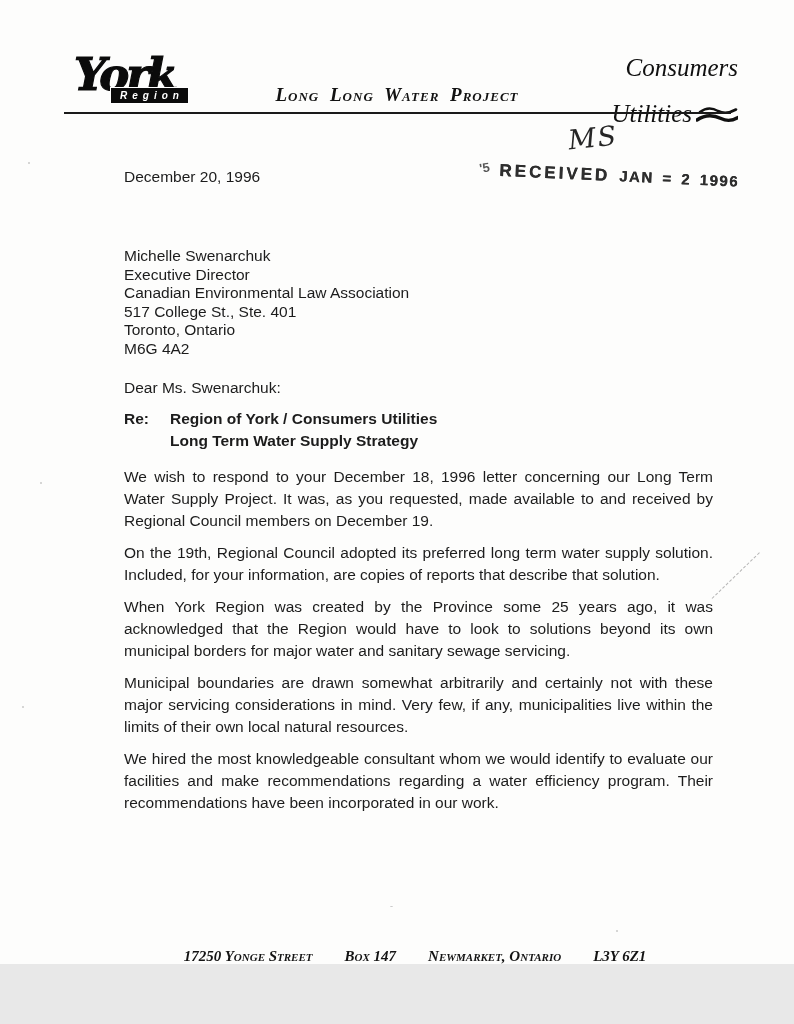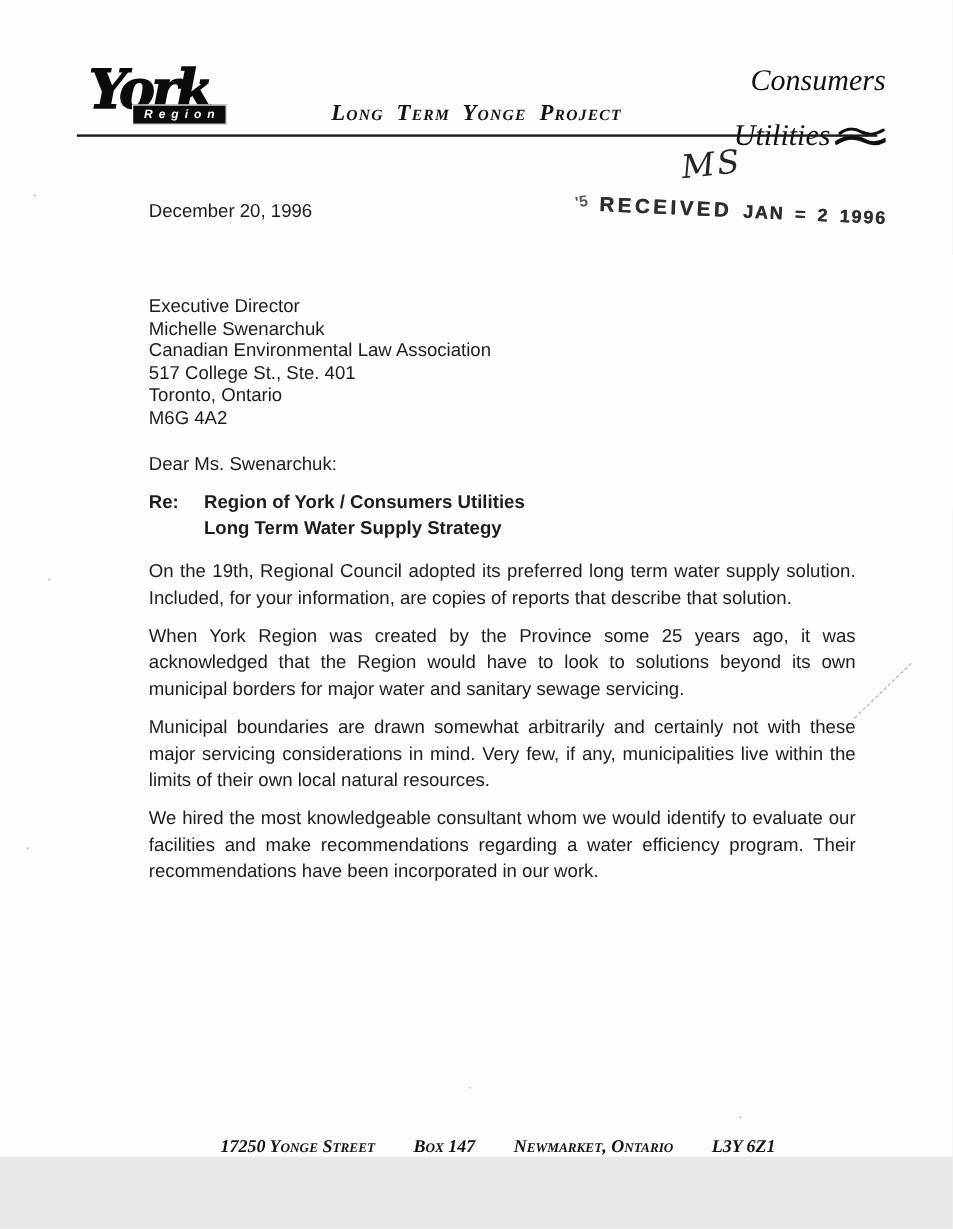--- a/index.html
+++ b/index.html
@@ -98,21 +98,21 @@
 </head>
 <body>
 
 <div class="page">
 
   <div class="logo">
     <div class="logo-brand">York</div>
     <div class="logo-region">Region</div>
   </div>
 
-  <div class="center-title">Long Term Yonge Project</div>
+  <div class="center-title">Long Long Water Project</div>
 
   <div class="cu-block">
     <div>Consumers</div>
     <div class="cu-line2"><span>Utilities</span><span class="waves-icon"><svg width="42" height="17" viewBox="0 0 42 17">
             <path d="M4 5 C10 0.5 16 0.5 22 4 C28 7 33 6.5 40 2.5" fill="none" stroke="#101010" stroke-width="2.6" stroke-linecap="round"></path>
             <path d="M1 13 C9 7.5 17 7.5 25 11.5 C31 14.5 37 13.5 42 10.5" fill="none" stroke="#101010" stroke-width="3.4" stroke-linecap="round"></path>
           </svg></span></div>
   </div>
 
   <div class="header-rule"></div>
@@ -121,39 +121,40 @@
     <div class="handwritten-ms">MS</div>
     <div class="stamp-line">
       <span class="stamp-prefix">'5</span><span class="stamp-received">RECEIVED</span><span class="stamp-date">JAN = 2 1996</span>
     </div>
   </div>
 
   <div class="date-line">December 20, 1996</div>
 
   <div class="letter-flow">
     <div class="addr">
+      <div class="addr-line">Michelle Swenarchuk</div>
       <div class="addr-line">Executive Director</div>
-      <div class="addr-line">Michelle Swenarchuk</div>
       <div class="addr-line">Canadian Environmental Law Association</div>
       <div class="addr-line">517 College St., Ste. 401</div>
       <div class="addr-line">Toronto, Ontario</div>
       <div class="addr-line">M6G 4A2</div>
     </div>
 
     <div class="salutation">Dear Ms. Swenarchuk:</div>
 
     <div class="re-block">
       <div class="re-label">Re:</div>
       <div>
         <div>Region of York / Consumers Utilities</div>
         <div>Long Term Water Supply Strategy</div>
       </div>
     </div>
 
     <div class="paragraphs">
+      <p>We wish to respond to your December 18, 1996 letter concerning our Long Term Water Supply Project.  It was, as you requested, made available to and received by Regional Council members on December 19.</p>
       <p>On the 19th, Regional Council adopted its preferred long term water supply solution. Included, for your information, are copies of reports that describe that solution.</p>
       <p>When York Region was created by the Province some 25 years ago, it was acknowledged that the Region would have to look to solutions beyond its own municipal borders for major water and sanitary sewage servicing.</p>
       <p>Municipal boundaries are drawn somewhat arbitrarily and certainly not with these major servicing considerations in mind.  Very few, if any, municipalities live within the limits of their own local natural resources.</p>
       <p>We hired the most knowledgeable consultant whom we would identify to evaluate our facilities and make recommendations regarding a water efficiency program.  Their recommendations have been incorporated in our work.</p>
     </div>
   </div>
 
   <div class="footer">
     <div>
       <span class="part">17250 Yonge Street</span><span class="part">Box 147</span><span class="part">Newmarket, Ontario</span><span class="part">L3Y 6Z1</span>

